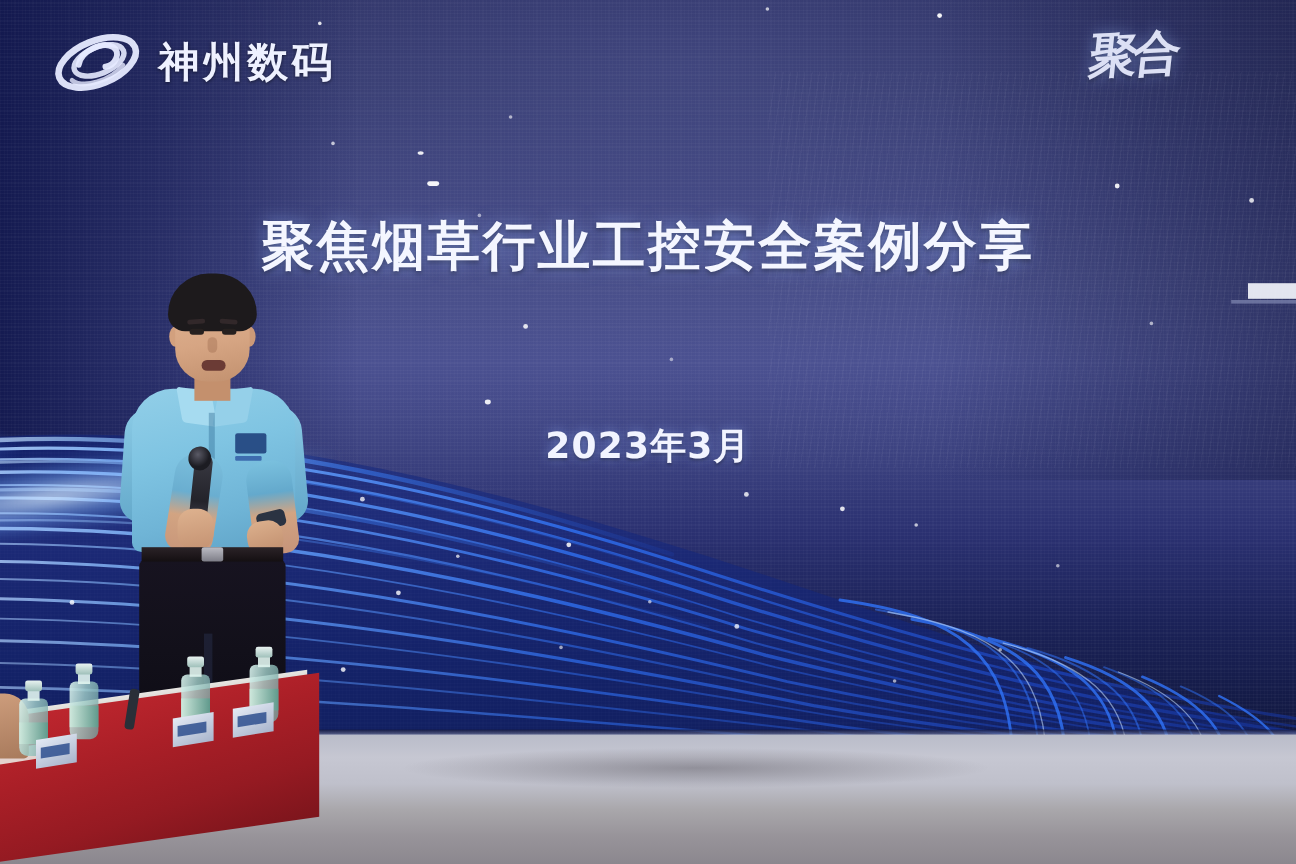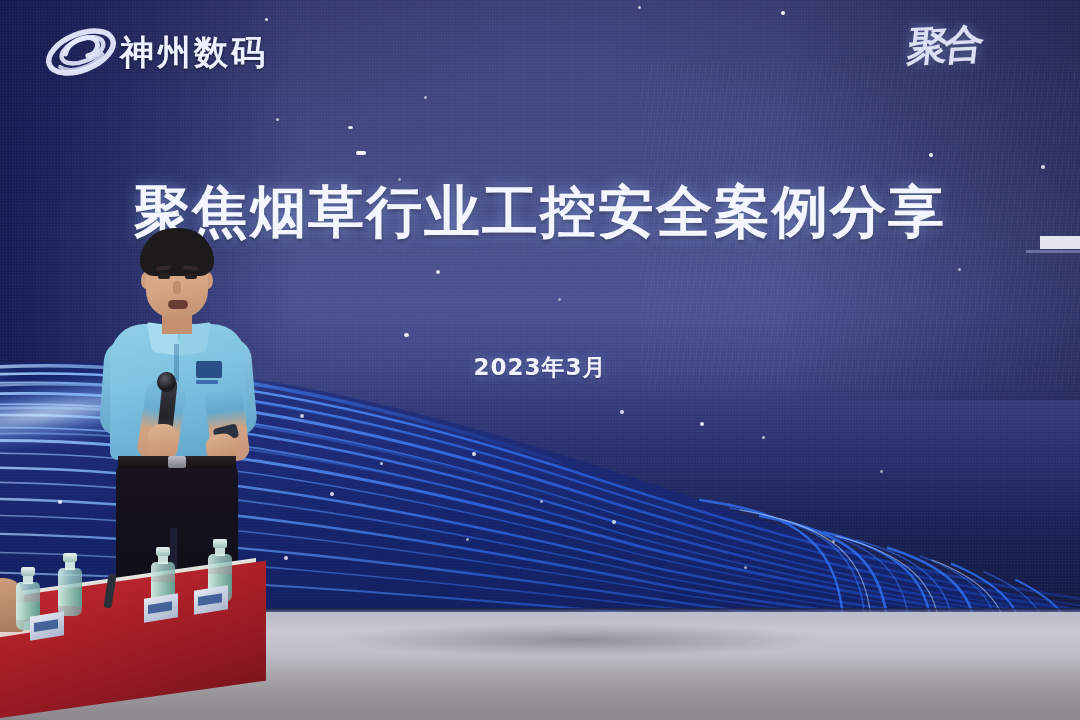--- a/index.html
+++ b/index.html
@@ -88,45 +88,45 @@
   }
   .floor-shadow{
     position:absolute;left:230px;bottom:60px;width:700px;height:40px;
     background:radial-gradient(50% 60% at 50% 50%, rgba(70,66,74,.40) 0%, rgba(120,116,124,0) 70%);
   }
 
   
   .slide-title{
     position:absolute;left:0;top:181px;width:100%;
     text-align:center;
-    font-size:56px;line-height:1.12;
+    font-size:44px;line-height:1.12;
     font-weight:700;letter-spacing:2px;
     color:#f4f6ff;
     text-shadow:0 0 14px rgba(150,180,255,.55), 0 2px 4px rgba(0,0,0,.45);
     white-space:nowrap;
   }
   .slide-date{
     position:absolute;left:0;top:352px;width:100%;
     text-align:center;
-    font-size:23px;font-weight:700;letter-spacing:1px;
+    font-size:30px;font-weight:700;letter-spacing:1px;
     color:#f2f4ff;
     text-shadow:0 0 10px rgba(150,180,255,.5), 0 1px 3px rgba(0,0,0,.4);
   }
   .slide-company{
     position:absolute;left:0;top:452px;width:100%;
     text-align:center;
     font-size:30px;font-weight:700;letter-spacing:2px;
     color:#f6f8ff;
     text-shadow:0 0 12px rgba(160,190,255,.6), 0 2px 4px rgba(10,20,60,.5);
   }
 
   
   .brand-logo{
     position:absolute;left:42px;top:18px;
-    display:flex;align-items:center;
+    display:flex;align-items:center;gap:12px;
   }
   .brand-mark{width:78px;height:68px;flex:none;}
   .brand-words{display:flex;flex-direction:column;line-height:1;}
   .brand-cn{
     font-size:34px;font-weight:700;color:#eef1ff;letter-spacing:3px;
     text-shadow:0 1px 3px rgba(0,0,0,.5);
   }
   .brand-en{
     font-size:21px;font-weight:700;color:#e8ecff;letter-spacing:.6px;
     margin-top:5px;

